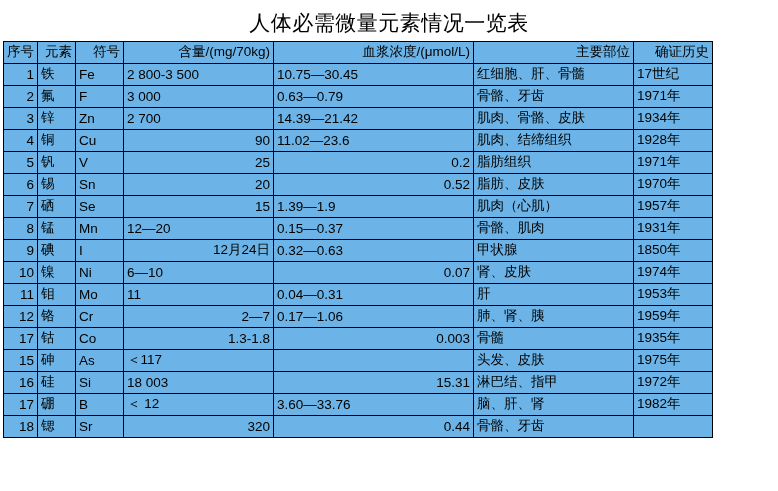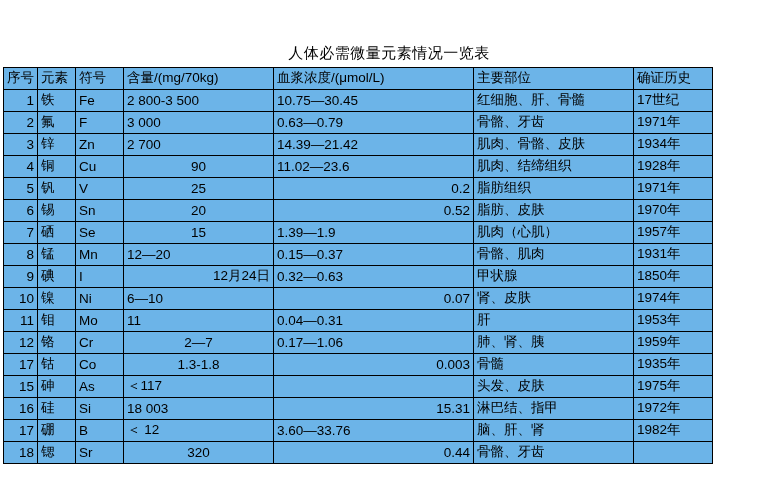--- a/index.html
+++ b/index.html
@@ -14,27 +14,26 @@
     overflow: hidden;
   }
   .page {
     position: relative;
     width: 778px;
     height: 491px;
     box-sizing: border-box;
   }
   .title {
     text-align: center;
-    font-size: 15px;
+    font-size: 21px;
     color: #000000;
-    padding-top: 0;
+    padding-top: 9px;
     padding-bottom: 4px;
     letter-spacing: 0.5px;
     font-family: "Liberation Serif", serif;
-    margin-top: 44px;
   }
   table.sheet {
     border-collapse: collapse;
     table-layout: fixed;
     margin-left: 3px;
     background: #6cb4e8;
   }
   table.sheet td, table.sheet th {
     border: 1px solid #000000;
     font-size: 13.5px;
@@ -43,34 +42,34 @@
     padding: 1px 3px 2px 3px;
     height: 20px;
     box-sizing: border-box;
     background: #6cb4e8;
     white-space: nowrap;
     overflow: hidden;
     font-family: "Liberation Sans", sans-serif;
     vertical-align: middle;
   }
   table.sheet thead td {
-    text-align: left;
+    text-align: right;
   }
   
   col.c0 { width: 32px; }
   col.c1 { width: 38px; }
   col.c2 { width: 48px; }
   col.c3 { width: 150px; }
   col.c4 { width: 200px; }
   col.c5 { width: 160px; }
   col.c6 { width: 79px; }
 
   .num { text-align: right; }
   .left { text-align: left; }
-  .center { text-align: center; }
+  .center { text-align: right; }
   .cjk {
     font-family: "DejaVu Sans", "Liberation Sans", sans-serif;
   }
 </style>
 </head>
 <body>
 
 <div class="page">
 
   <div class="title cjk">人体必需微量元素情况一览表</div>

